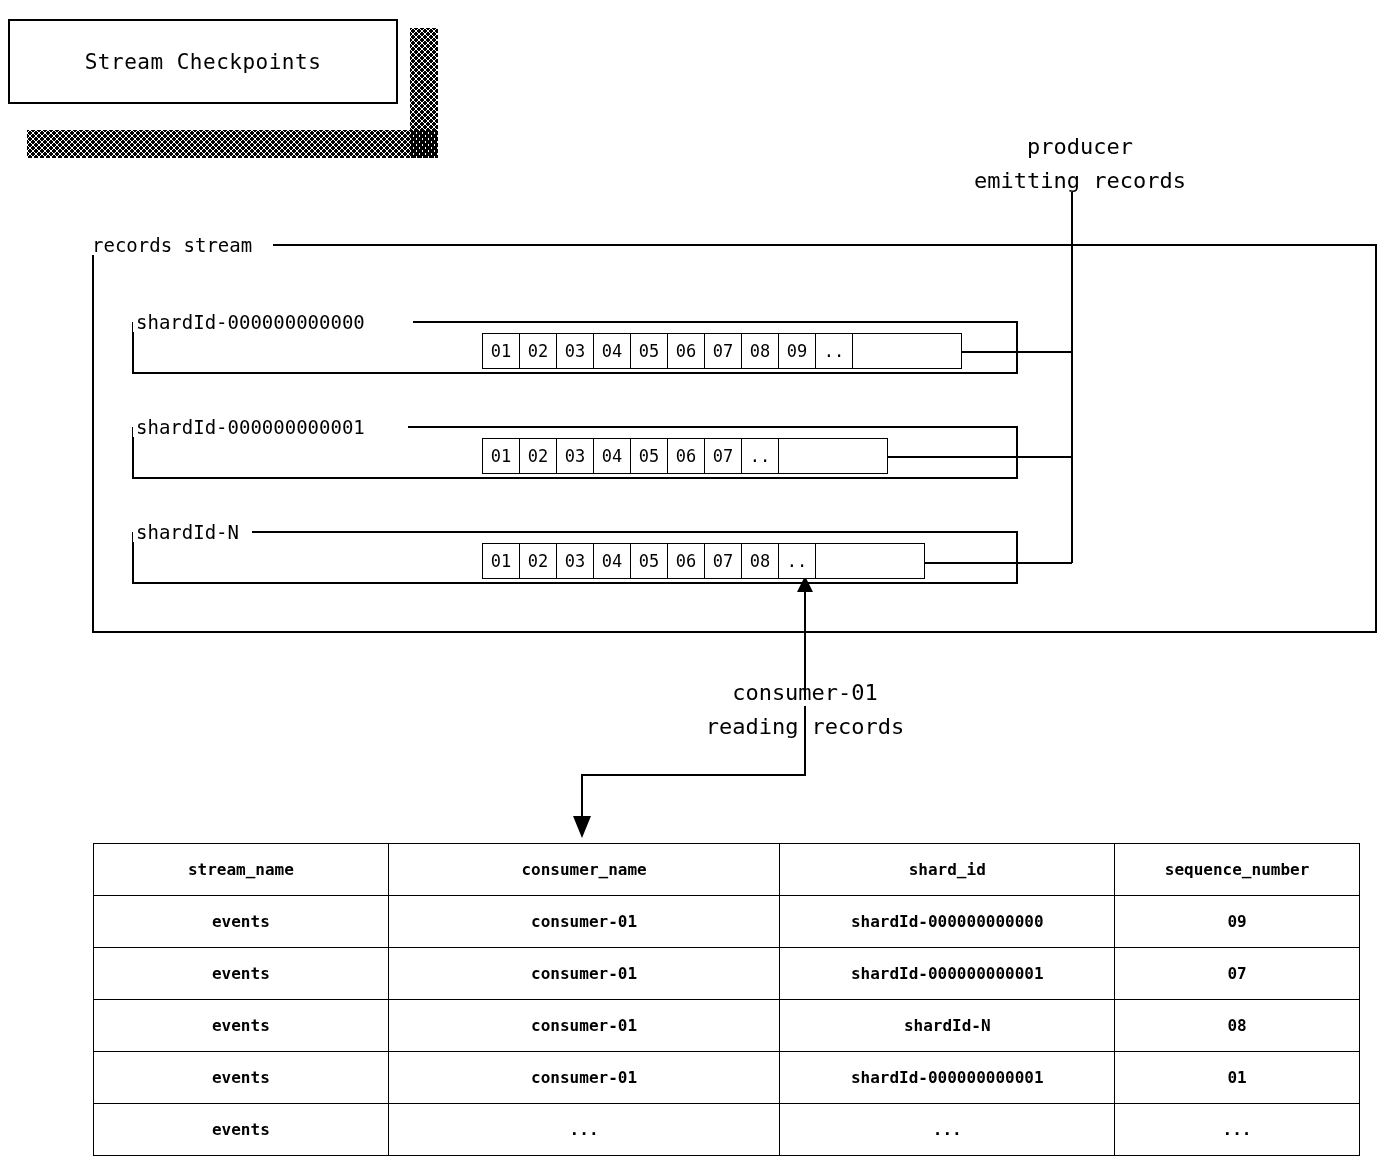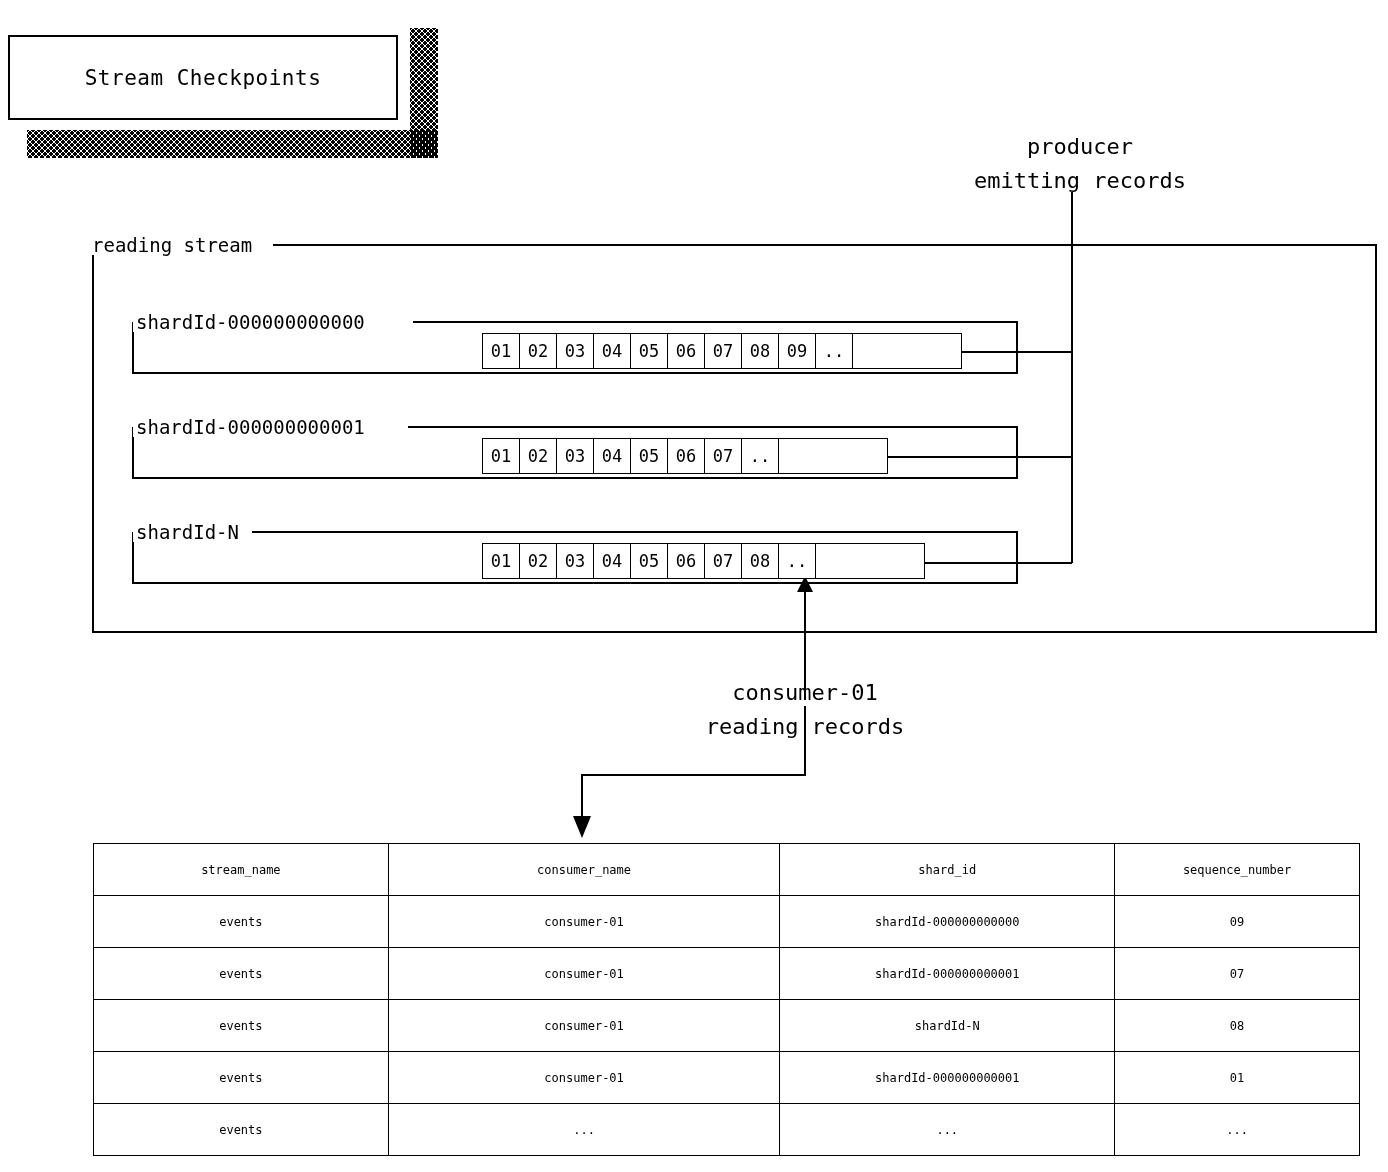--- a/index.html
+++ b/index.html
@@ -32,21 +32,21 @@
     font-family: "DejaVu Sans Mono", "Liberation Mono", monospace;
     color: #000000;
     background: #ffffff;
     line-height: 1;
   }
 
   
   #title-card {
     position: absolute;
     left: 8px;
-    top: 35px;
+    top: 19px;
     width: 390px;
     height: 85px;
     border: 2px solid #000000;
     background: #ffffff;
     box-sizing: border-box;
     display: flex;
     align-items: center;
     justify-content: center;
     z-index: 5;
   }
@@ -116,22 +116,22 @@
     top: 843px;
     width: 1267px;
     border-collapse: collapse;
     background: #ffffff;
     z-index: 4;
   }
   #checkpoint-table td, #checkpoint-table th {
     border: 1.5px solid #000000;
     height: 52px;
     font-family: "DejaVu Sans Mono", "Liberation Mono", monospace;
-    font-size: 12px;
-    font-weight: normal;
+    font-size: 16px;
+    font-weight: bold;
     padding: 0 8px;
     box-sizing: border-box;
   }
   #checkpoint-table th { text-align: center; }
   #checkpoint-table td { text-align: center; }
   .col-stream { width: 295px; }
   .col-consumer { width: 392px; }
   .col-shard { width: 335px; }
   .col-seq { width: 245px; }
 </style>
@@ -170,21 +170,21 @@
       <path d="M 805 592 L 805 578"></path>
 
       <path d="M 805 706 L 805 775 L 582 775 L 582 818"></path>
     </g>
 
     <path d="M 805 576 L 797 592 L 813 592 z" fill="#000000"></path>
 
     <path d="M 582 838 L 573 816 L 591 816 z" fill="#000000"></path>
   </svg>
 
-  <div class="lbl mono19" id="lbl-events-stream">reading stream</div>
+  <div class="lbl mono19" id="lbl-events-stream">records stream</div>
   <div class="lbl mono19" id="lbl-shard-0">shardId-000000000000</div>
   <div class="lbl mono19" id="lbl-shard-1">shardId-000000000001</div>
   <div class="lbl mono19" id="lbl-shard-n">shardId-N</div>
 
   <div class="shardrow" id="shardrow-0">
       <div class="cell">01</div>
       <div class="cell">02</div>
       <div class="cell">03</div>
       <div class="cell">04</div>
       <div class="cell">05</div>

